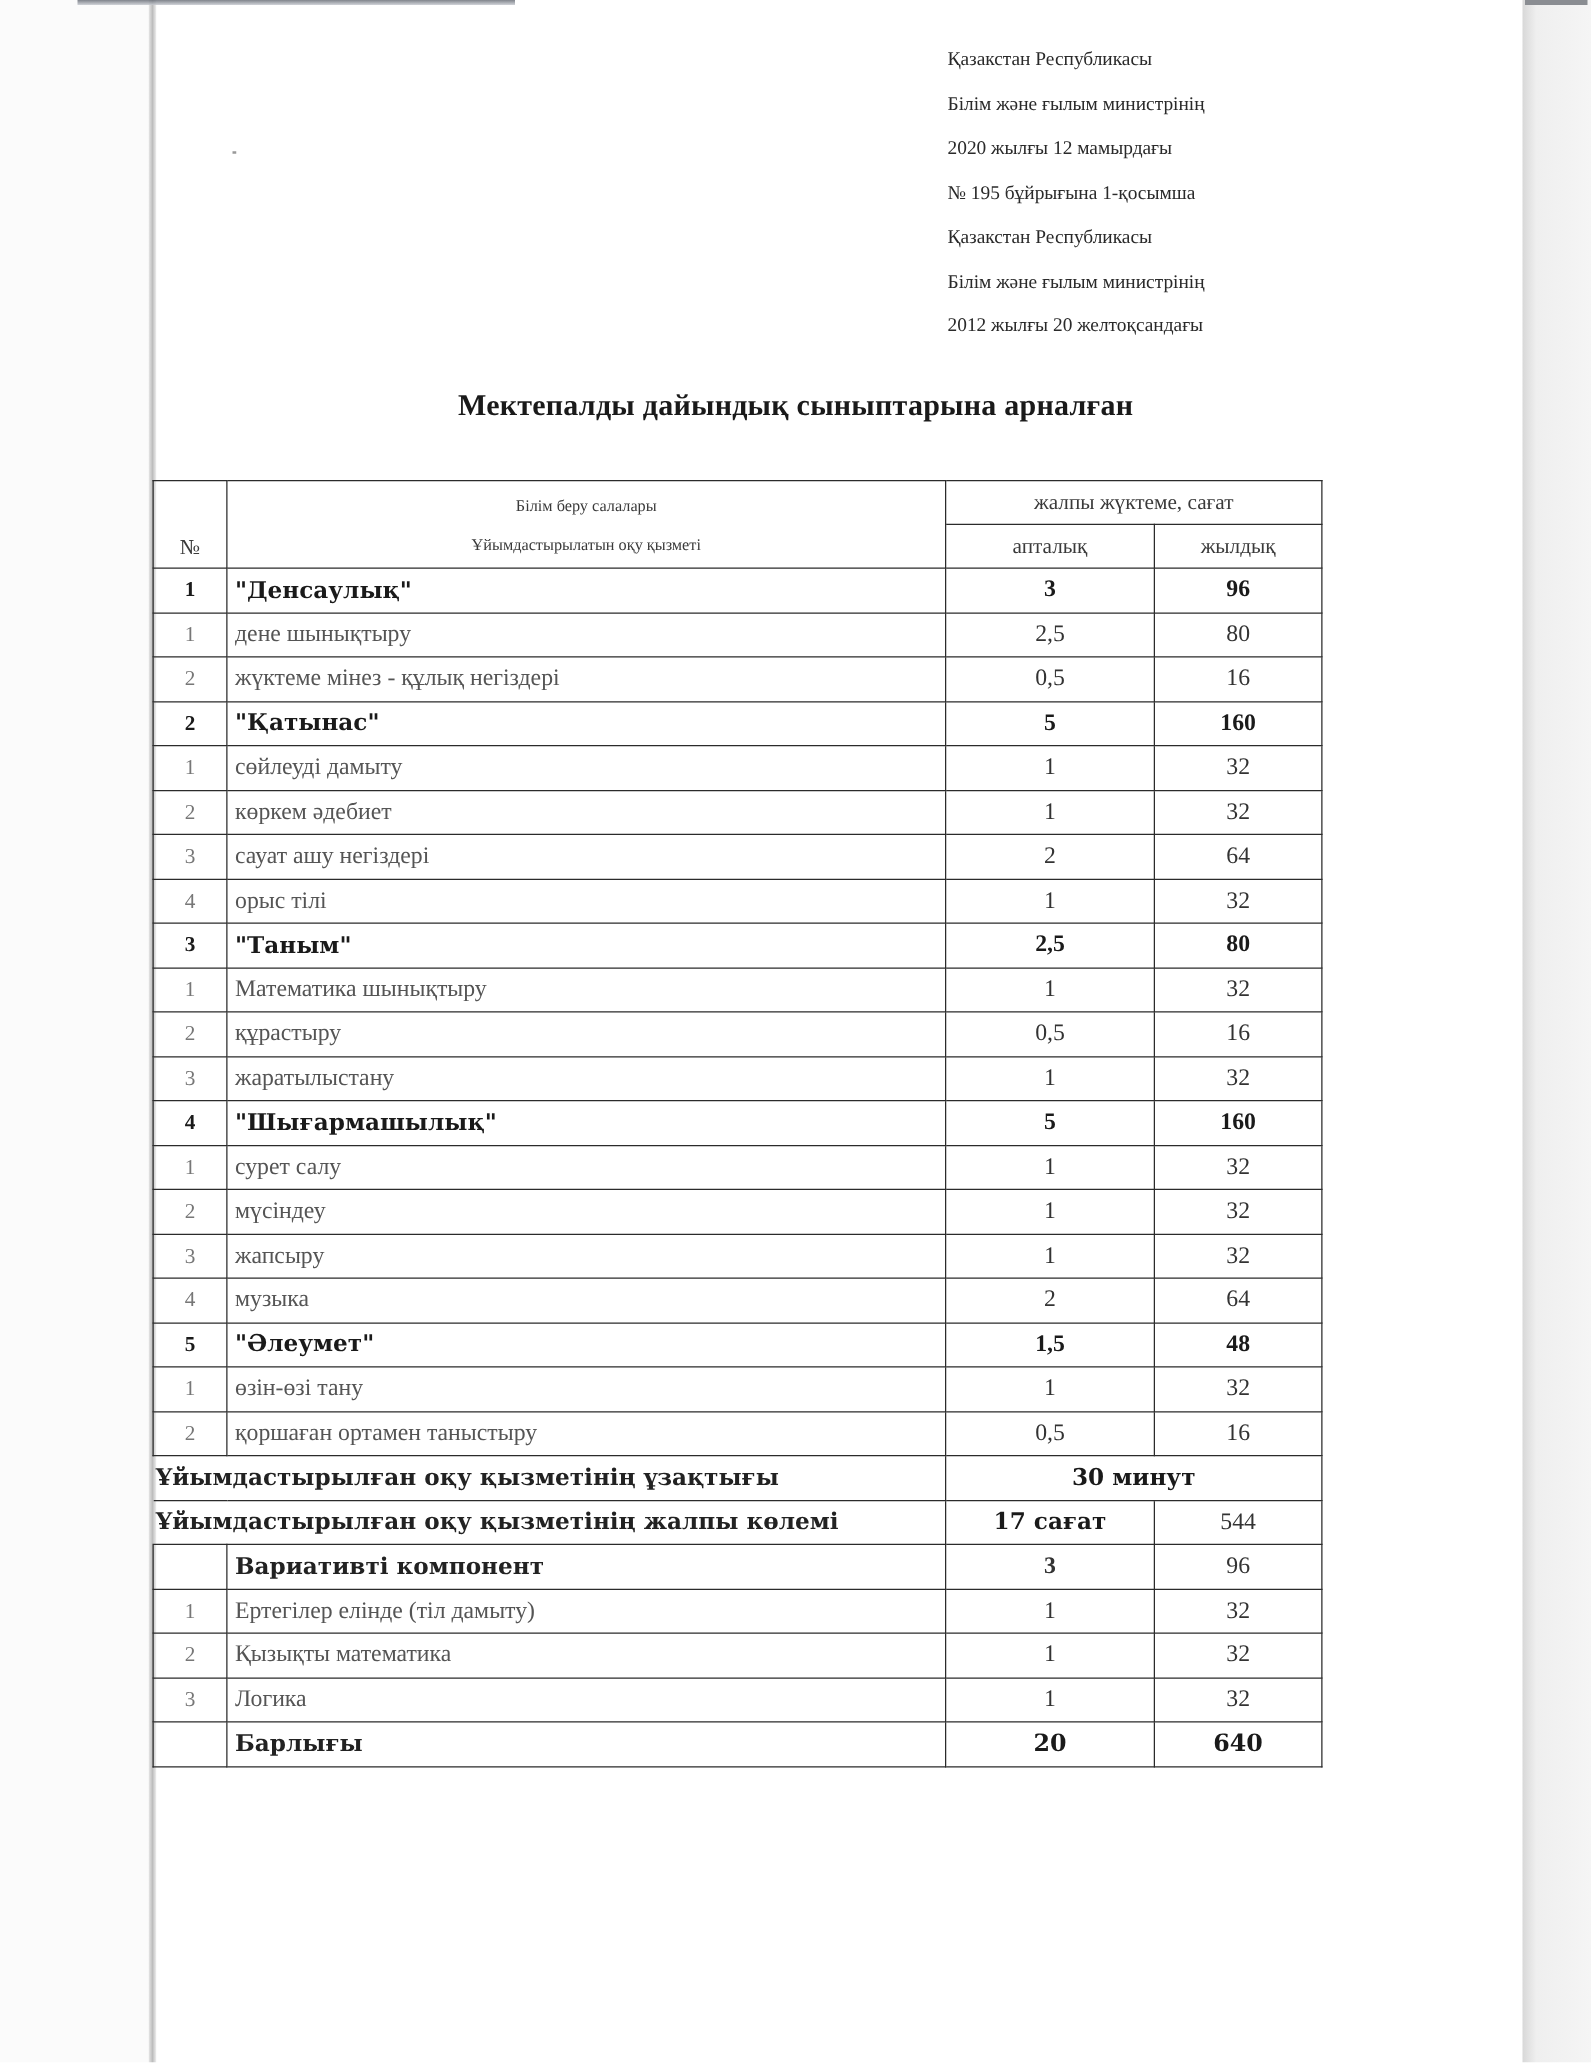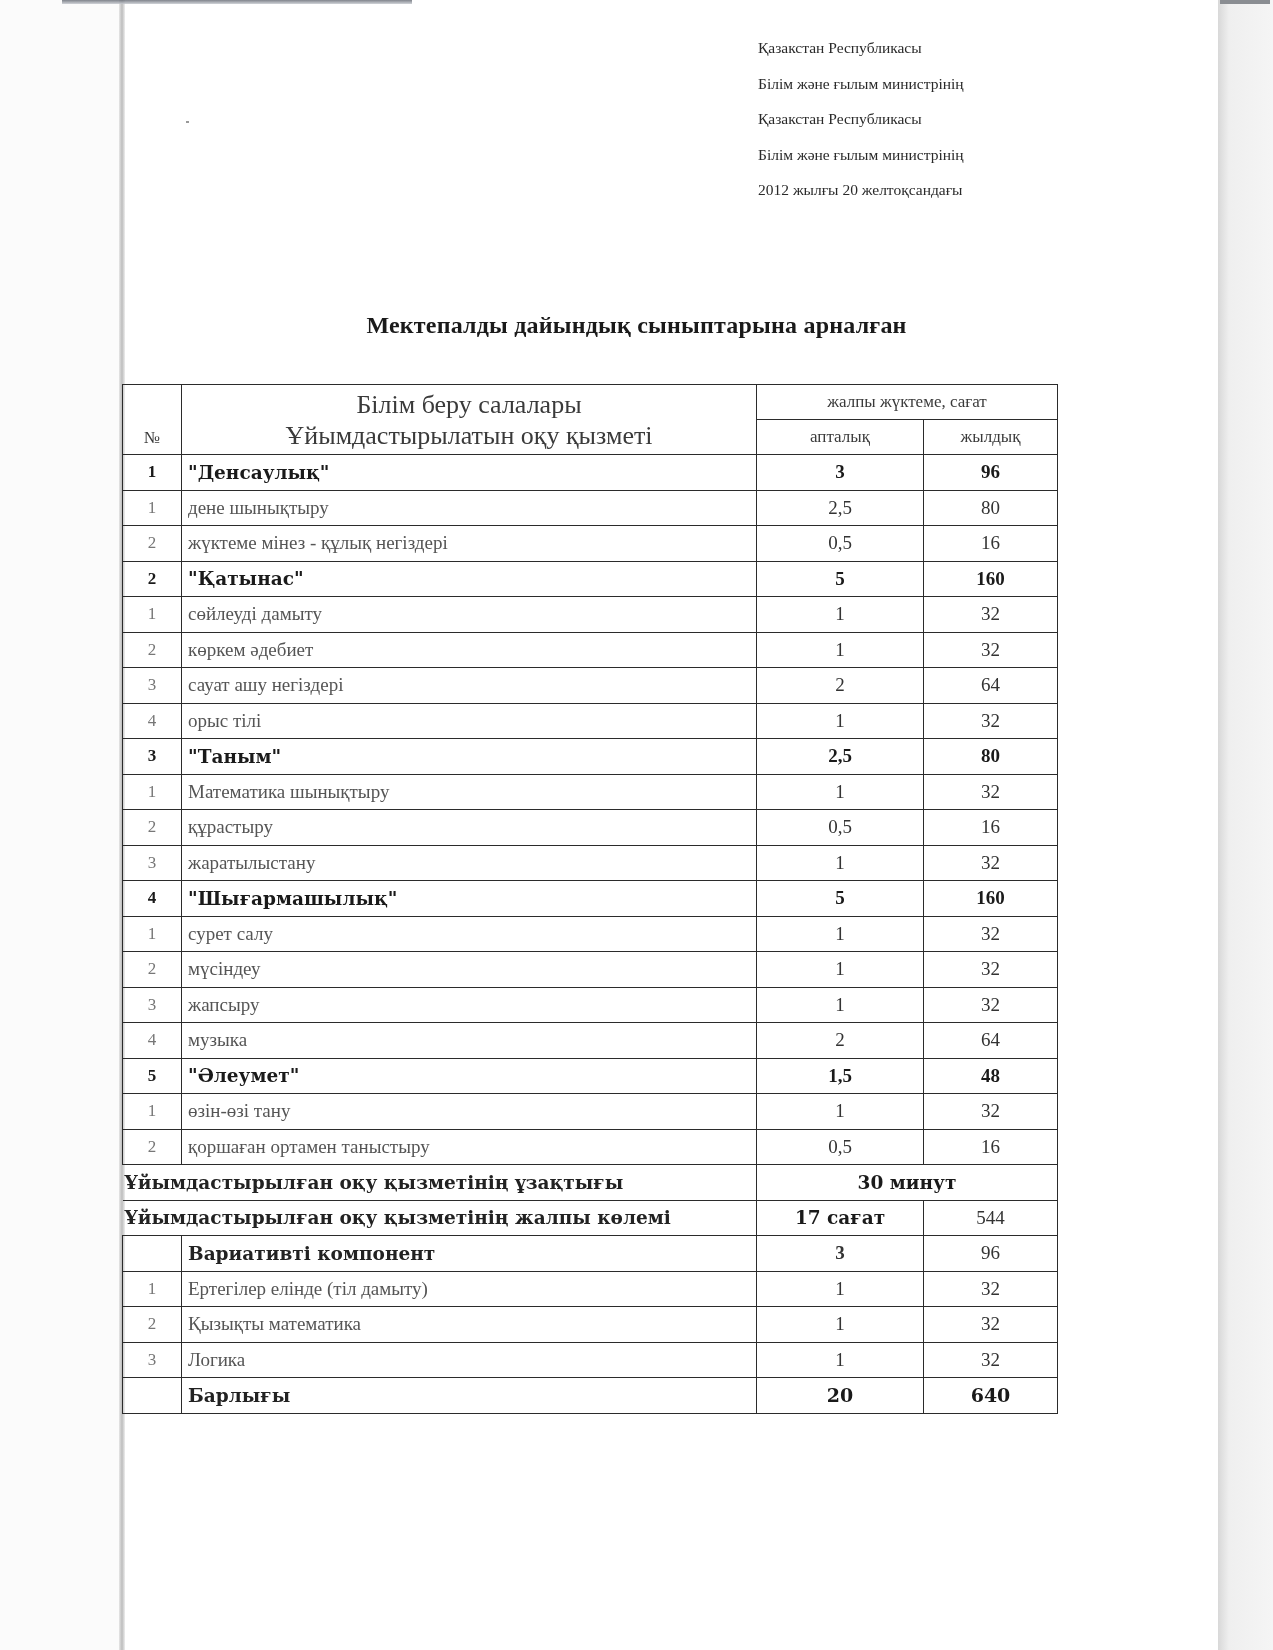--- a/index.html
+++ b/index.html
@@ -63,35 +63,37 @@
   td.val { text-align:center; color:#333;margin-left:24px; }
   tr.area td { font-weight:bold; color:#1a1a1a; }
   tr.area td.num { color:#1a1a1a; font-weight:bold; }
   tr.area td.name { color:#1a1a1a; font-family:"DejaVu Serif", serif; font-size:18.5px; }
   tr.summary td.label { font-weight:bold; color:#222; font-family:"DejaVu Serif", serif; font-size:18.5px; border-left:none; padding-left:2px;}
   tr.summary td.val-b { font-weight:bold; text-align:center; font-family:"DejaVu Serif", serif; font-size:18.5px;margin-top:40px;}
   tr.bold-name td.name { font-weight:bold; color:#222; font-family:"DejaVu Serif", serif; font-size:18.5px;}
   tr.total td.val { font-weight:bold; color:#1a1a1a; font-family:"DejaVu Serif", serif; }
   .hdr-small { font-size:17px; }
   .num-header { color:#888; font-size:17px; text-align:center; vertical-align:bottom !important; padding-bottom:6px !important; }
-  .subj-header { text-align:center; line-height:31px; font-size:26px; color:#333; }
+  .subj-header { text-align:center; line-height:31px; font-size:13px; color:#333; }
 </style>
 </head>
 <body>
 
 <div class="scan-left-shade"></div>
 <div class="scan-left"></div>
 <div class="scan-top"></div>
 <div class="scan-right"></div>
 <div class="scan-right-top"></div>
 <div class="dot"></div>
 
 <div class="header-note">
   <div>Қазакстан Республикасы</div>
   <div>Білім және ғылым министрінің</div>
+  <div>2020 жылғы 12 мамырдағы</div>
+  <div>№ 195 бұйрығына 1-қосымша</div>
   <div>Қазакстан Республикасы</div>
   <div>Білім және ғылым министрінің</div>
   <div>2012 жылғы 20 желтоқсандағы</div>
 </div>
 
 <div class="title">Мектепалды дайындық сыныптарына арналған</div>
 
 <table class="plan">
   <colgroup>
     <col class="c-num">

